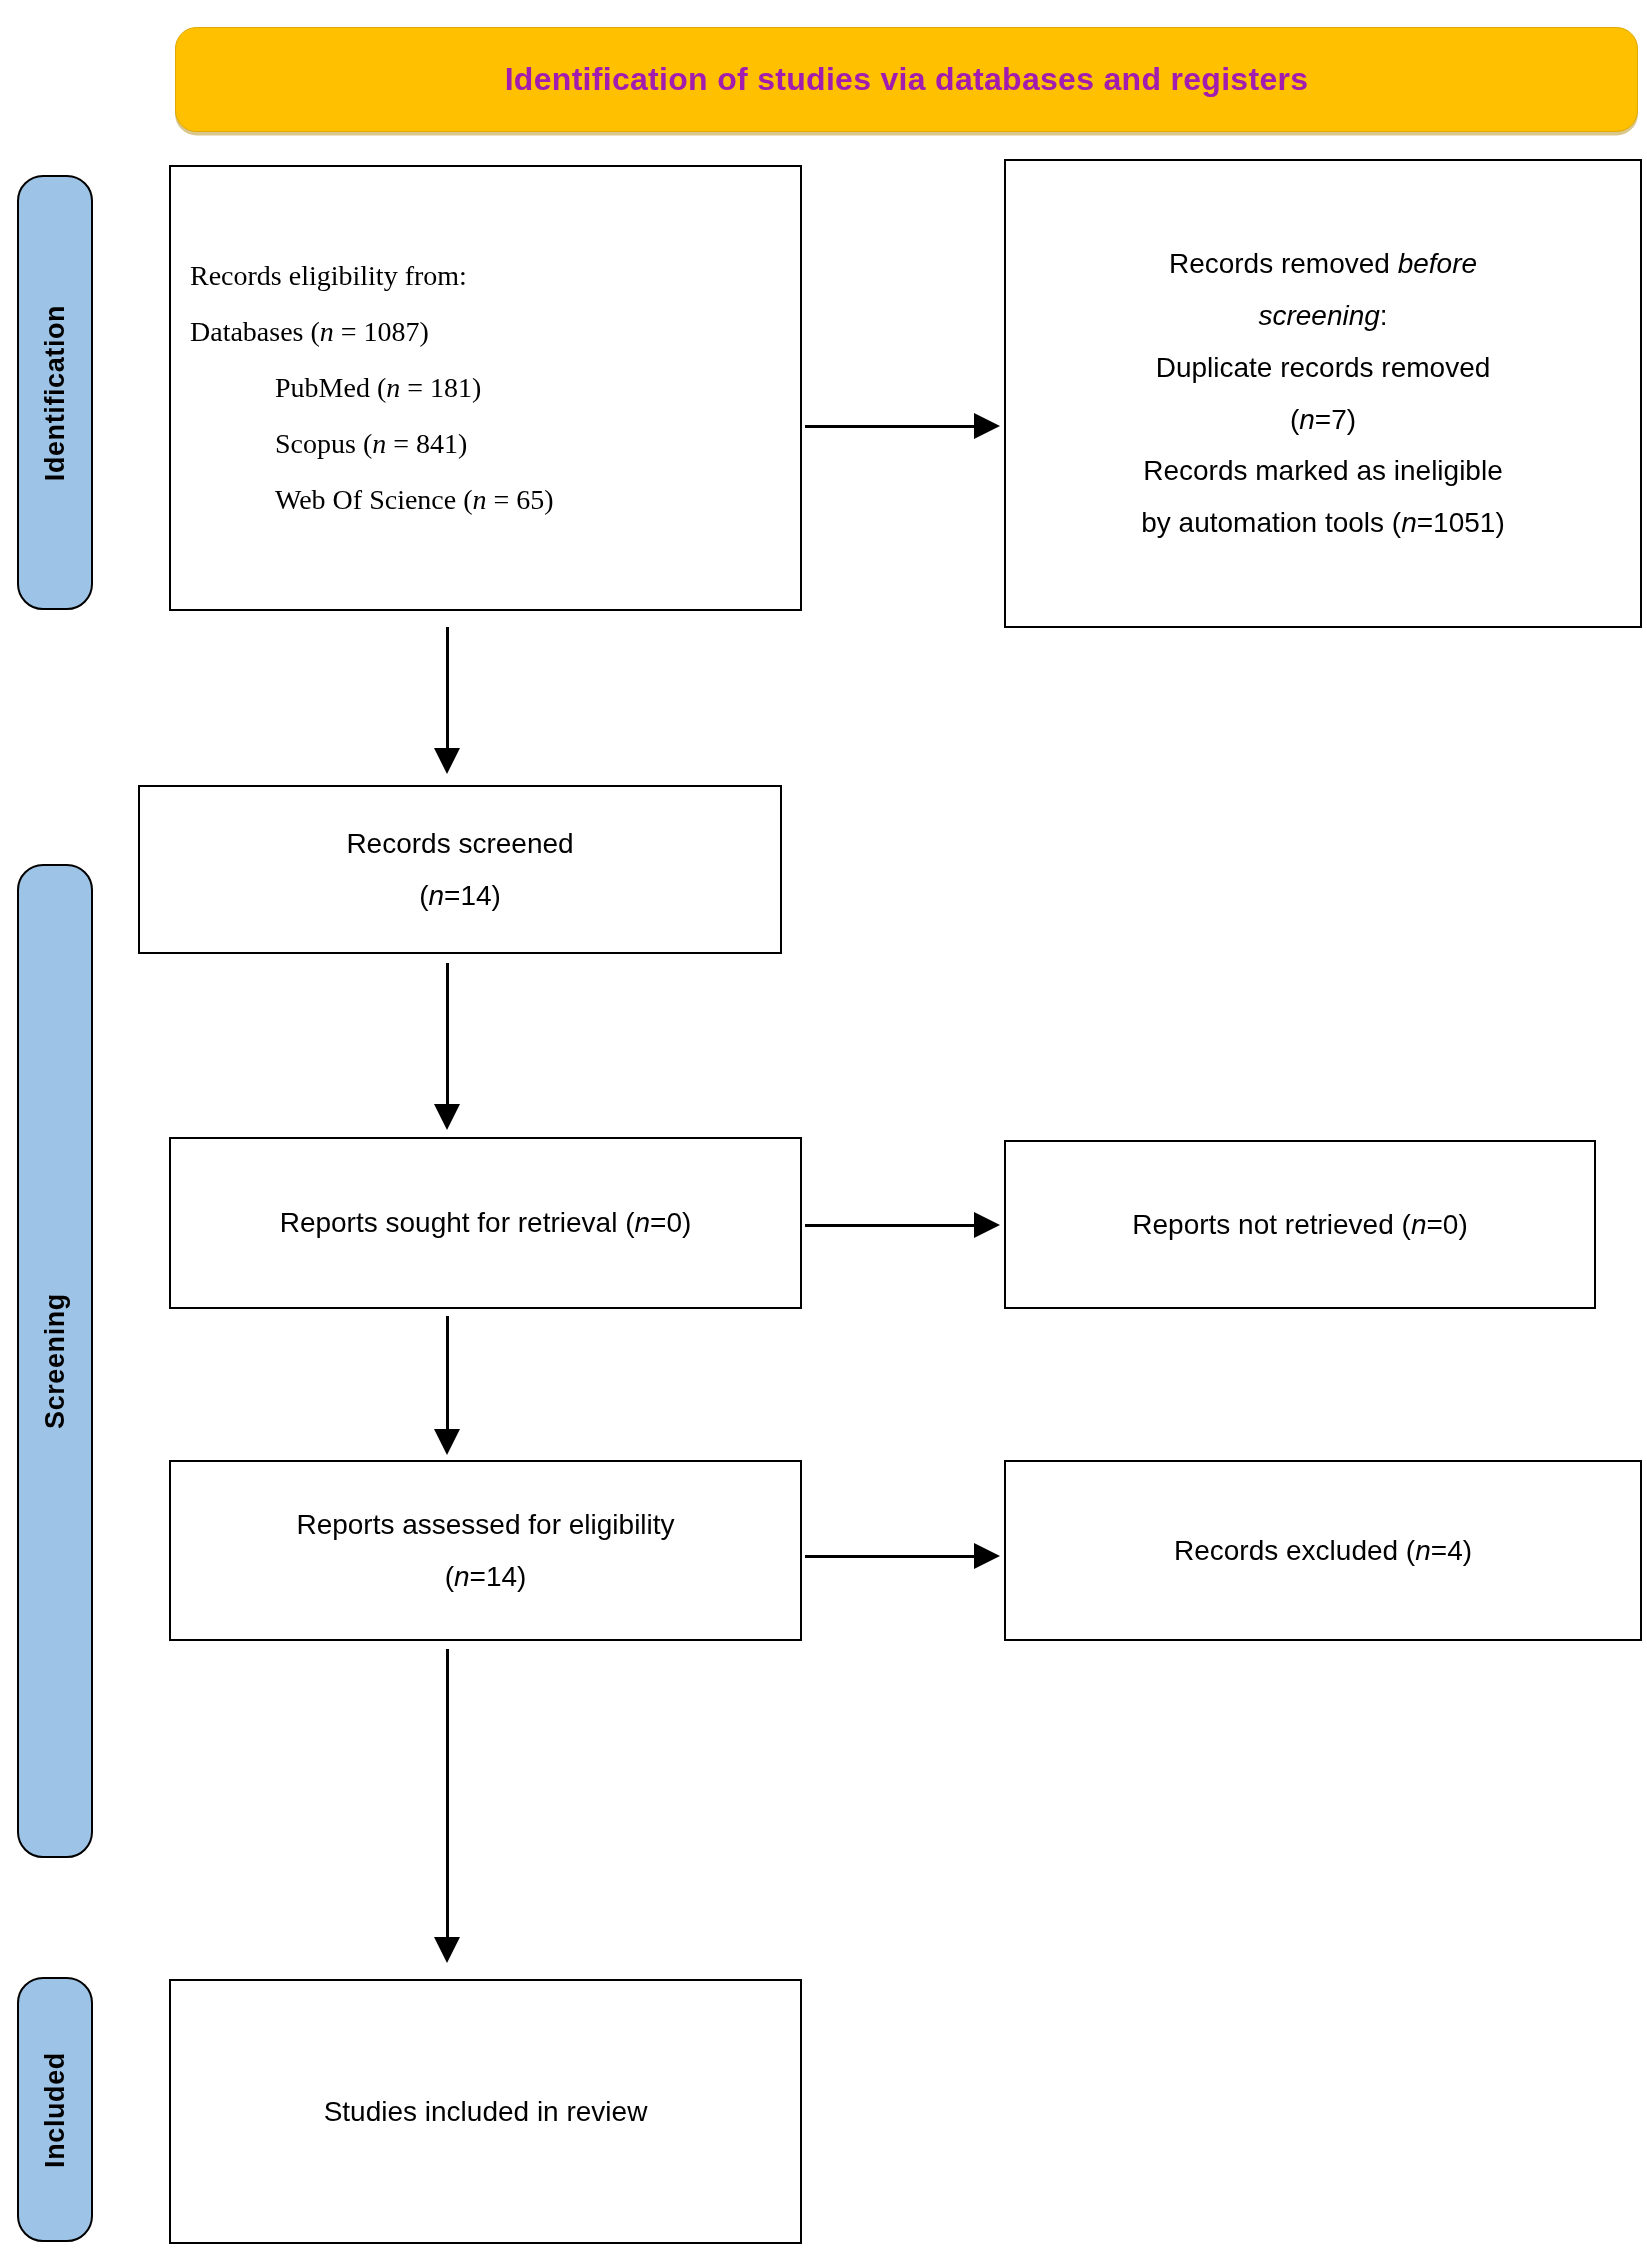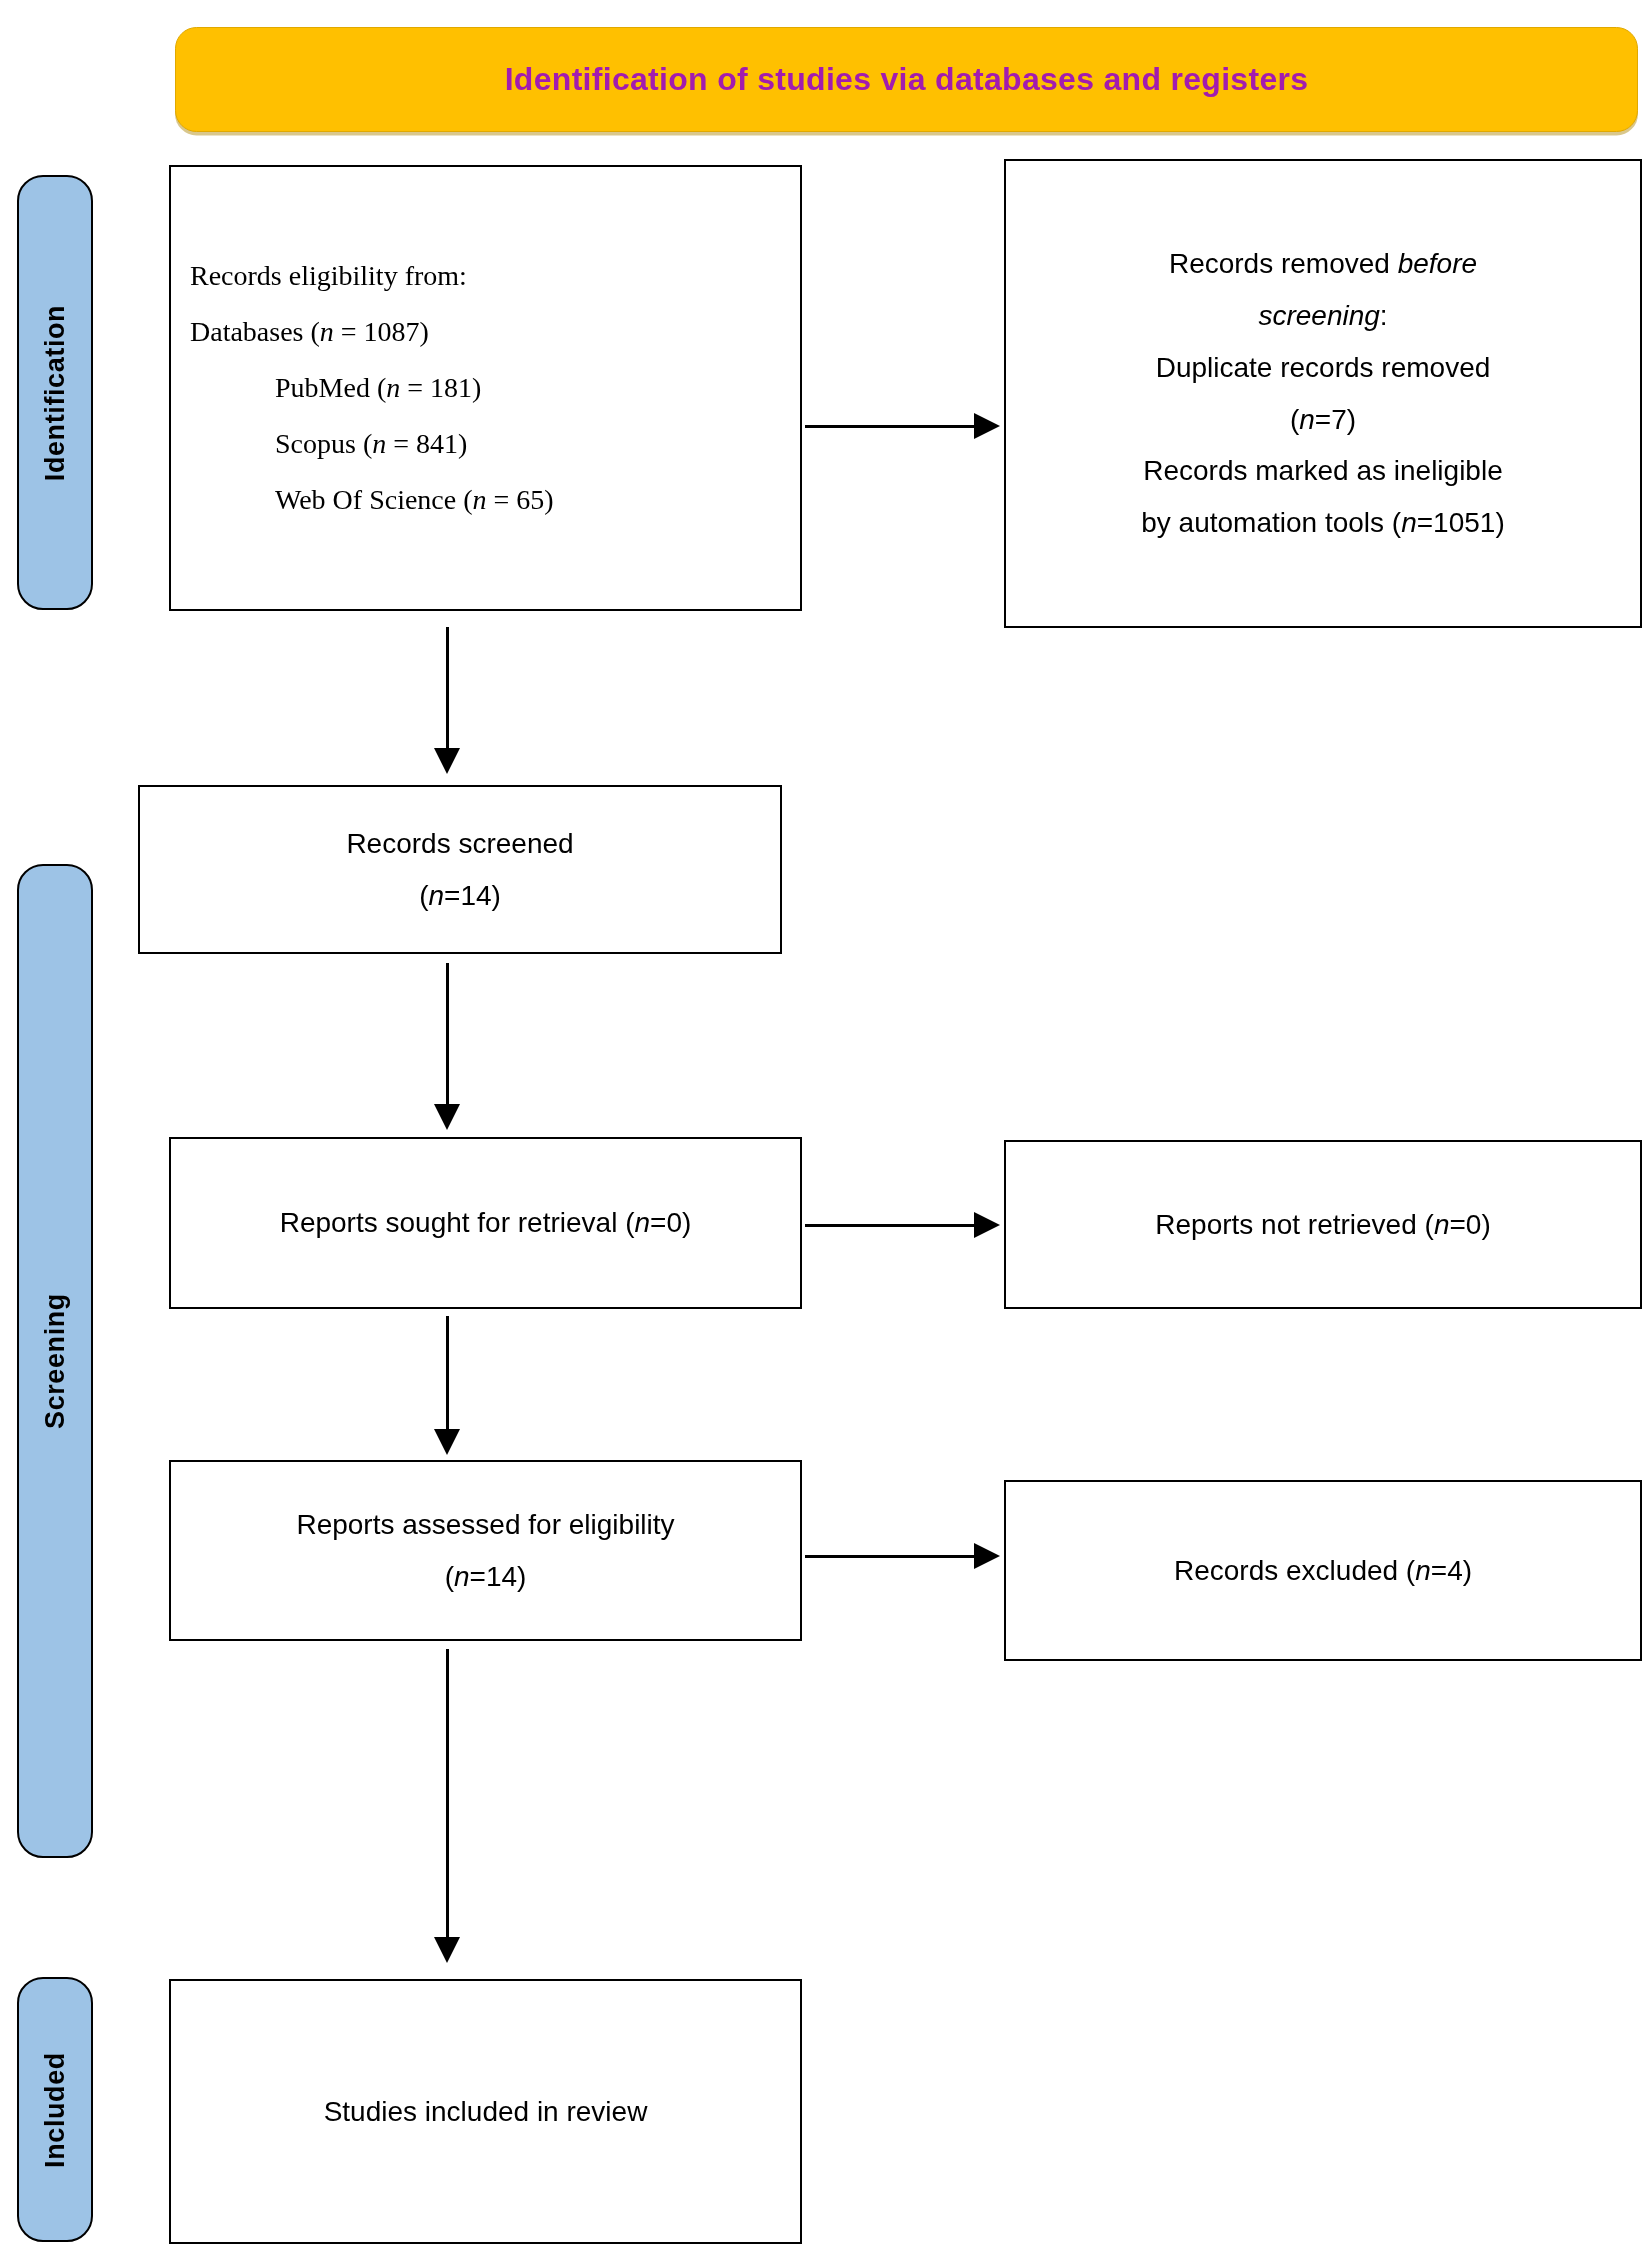--- a/index.html
+++ b/index.html
@@ -100,23 +100,23 @@
     font-size: 28px;
   }
 
   .it { font-style: italic; }
 
   
   #box-identified   { left: 169px;  top: 165px;  width: 633px; height: 446px; align-items: flex-start; }
   #box-removed      { left: 1004px; top: 159px;  width: 638px; height: 469px; }
   #box-screened     { left: 138px;  top: 785px; width: 644px; height: 169px; align-items: center; }
   #box-sought       { left: 169px;  top: 1137px; width: 633px; height: 172px; }
-  #box-notretrieved { left: 1004px; top: 1140px; width: 638px; height: 169px; }
+  #box-notretrieved { left: 1004px; top: 1140px; width: 592px; height: 169px; }
   #box-assessed     { left: 169px;  top: 1460px; width: 633px; height: 181px; }
-  #box-excluded     { left: 1004px; top: 1460px; width: 638px; height: 181px; margin-top: 20px; }
+  #box-excluded     { left: 1004px; top: 1460px; width: 638px; height: 181px; }
   #box-included     { left: 169px;  top: 1979px; width: 633px; height: 265px; }
 
   
   .arrow { position: absolute; }
   .arrow-line-v {
     position: absolute;
     width: 3.4px;
     background: #000000;
     left: 0;
     top: 0;

